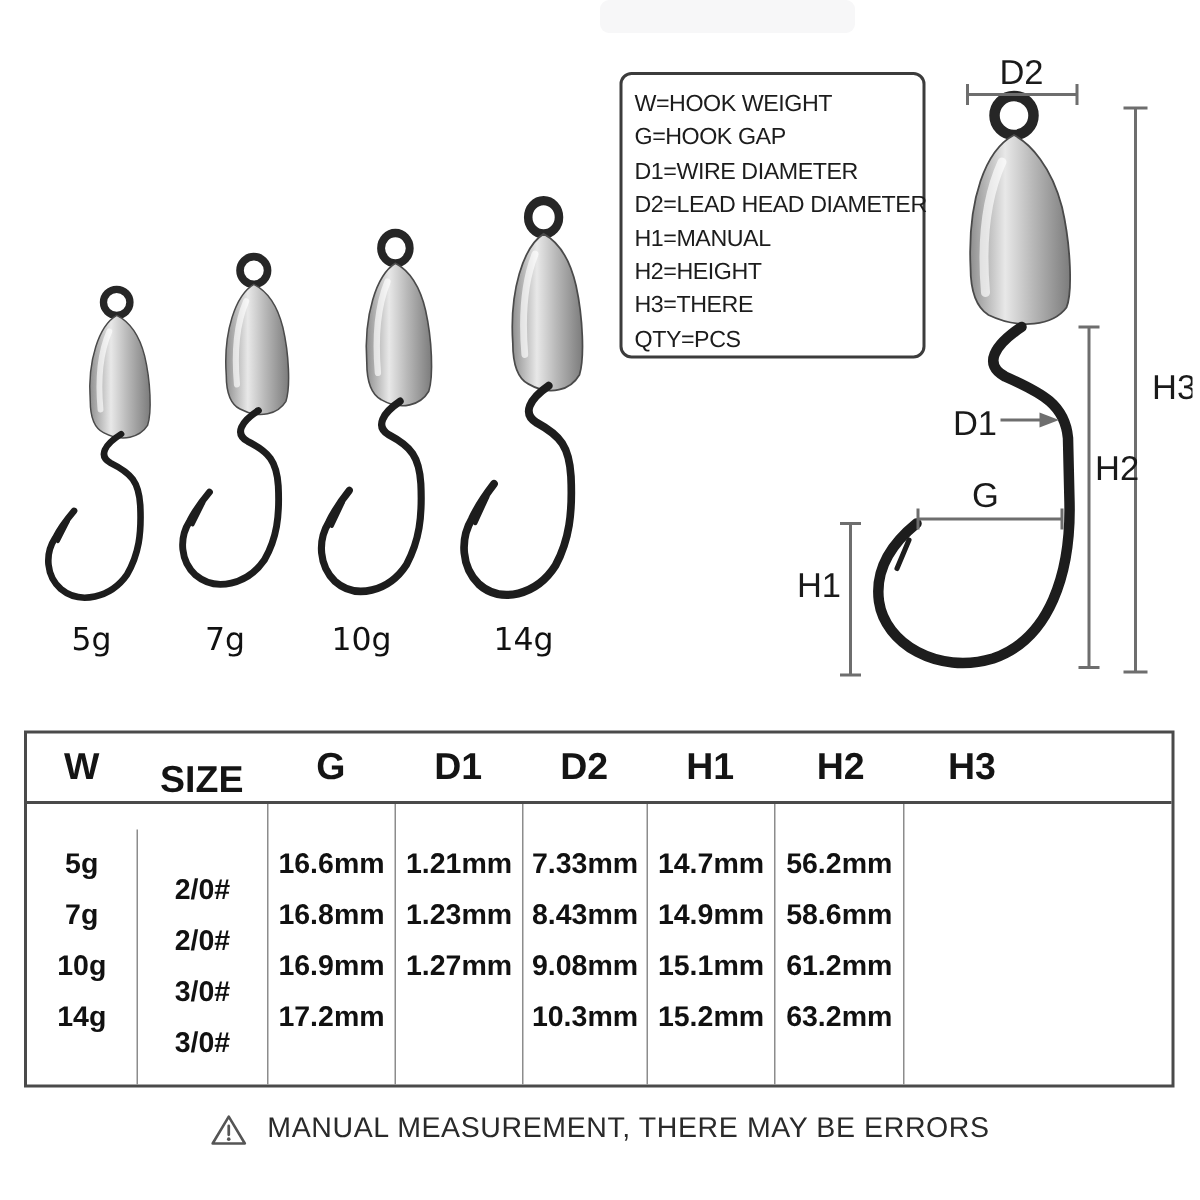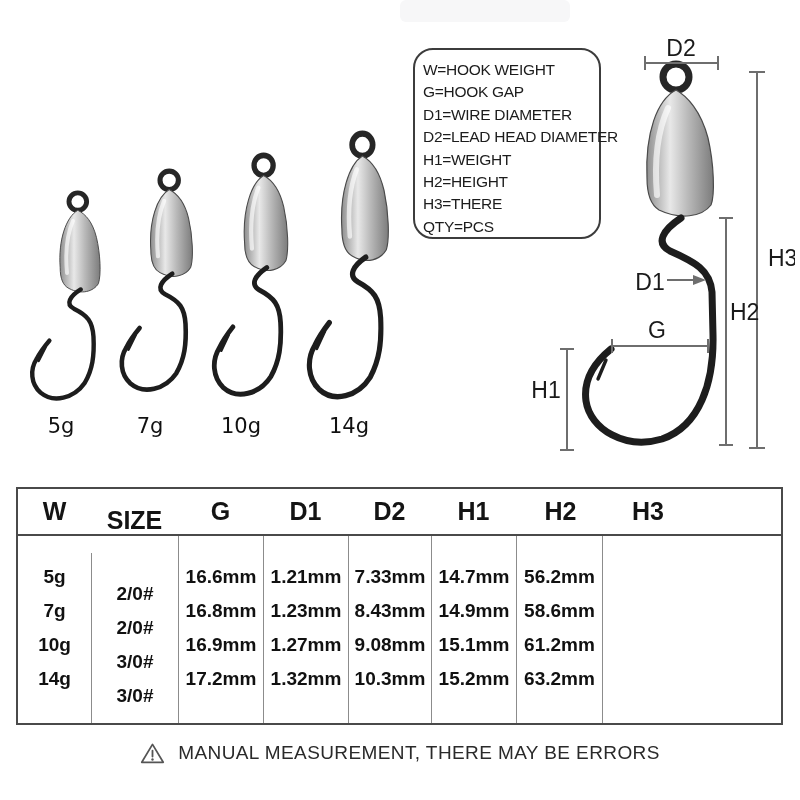--- a/index.html
+++ b/index.html
@@ -14,22 +14,22 @@
     left:400px;top:0;width:170px;height:22px;
     background:#f7f7f8;border-radius:6px;
   }
   
   .weight-label{
     width:84px;top:414px;text-align:center;
     font-family:"DejaVu Sans",sans-serif;font-size:21px;color:#111;
   }
   
   .legend{
-    left:413px;top:48px;width:188px;height:191px;box-sizing:border-box;
-    border:2.5px solid #3c3c3c;border-radius:20px;
+    left:413px;top:48px;width:204px;height:191px;box-sizing:border-box;
+    border:2.5px solid #3c3c3c;border-radius:8px;
     padding:9px 3px 0 8px;
   }
   .legend-line{
     font-size:15.5px;line-height:22.4px;letter-spacing:-0.3px;
     color:#1c1c1c;white-space:nowrap;
   }
   
   .diagram text{
     font-family:"Liberation Sans",sans-serif;font-size:23px;fill:#1a1a1a;
   }
@@ -109,21 +109,21 @@
   <div class="abs weight-label" style="left:19px">5g</div>
   <div class="abs weight-label" style="left:108px">7g</div>
   <div class="abs weight-label" style="left:199px">10g</div>
   <div class="abs weight-label" style="left:307px">14g</div>
 
   <div class="abs legend">
     <div class="legend-line">W=HOOK WEIGHT</div>
     <div class="legend-line">G=HOOK GAP</div>
     <div class="legend-line">D1=WIRE DIAMETER</div>
     <div class="legend-line">D2=LEAD HEAD DIAMETER</div>
-    <div class="legend-line">H1=WEIGHT</div>
+    <div class="legend-line">H1=MANUAL</div>
     <div class="legend-line">H2=HEIGHT</div>
     <div class="legend-line">H3=THERE</div>
     <div class="legend-line">QTY=PCS</div>
   </div>
 
   <svg class="abs diagram" style="left:530px;top:30px" width="265" height="445" viewBox="0 0 265 445">
 
     <g>
       <circle cx="146" cy="47" r="13" fill="none" stroke="#262626" stroke-width="7"></circle>
       <path d="M146,60 C127,70 115,103 117,148 C117,164 121,175 129,180 C150,190 172,187 181,175 C185,165 184,134 178,108 C171,81 157,66 146,60 Z" fill="url(#headGrad)" stroke="#4a4a4a" stroke-width="1.2"></path>
@@ -193,21 +193,20 @@
       <div class="tcol c2">
         <div class="tcell">16.6mm</div>
         <div class="tcell">16.8mm</div>
         <div class="tcell">16.9mm</div>
         <div class="tcell">17.2mm</div>
       </div>
       <div class="tcol c3">
         <div class="tcell">1.21mm</div>
         <div class="tcell">1.23mm</div>
         <div class="tcell">1.27mm</div>
-        <div class="tcell">1.32mm</div>
       </div>
       <div class="tcol c4">
         <div class="tcell">7.33mm</div>
         <div class="tcell">8.43mm</div>
         <div class="tcell">9.08mm</div>
         <div class="tcell">10.3mm</div>
       </div>
       <div class="tcol c5">
         <div class="tcell">14.7mm</div>
         <div class="tcell">14.9mm</div>

